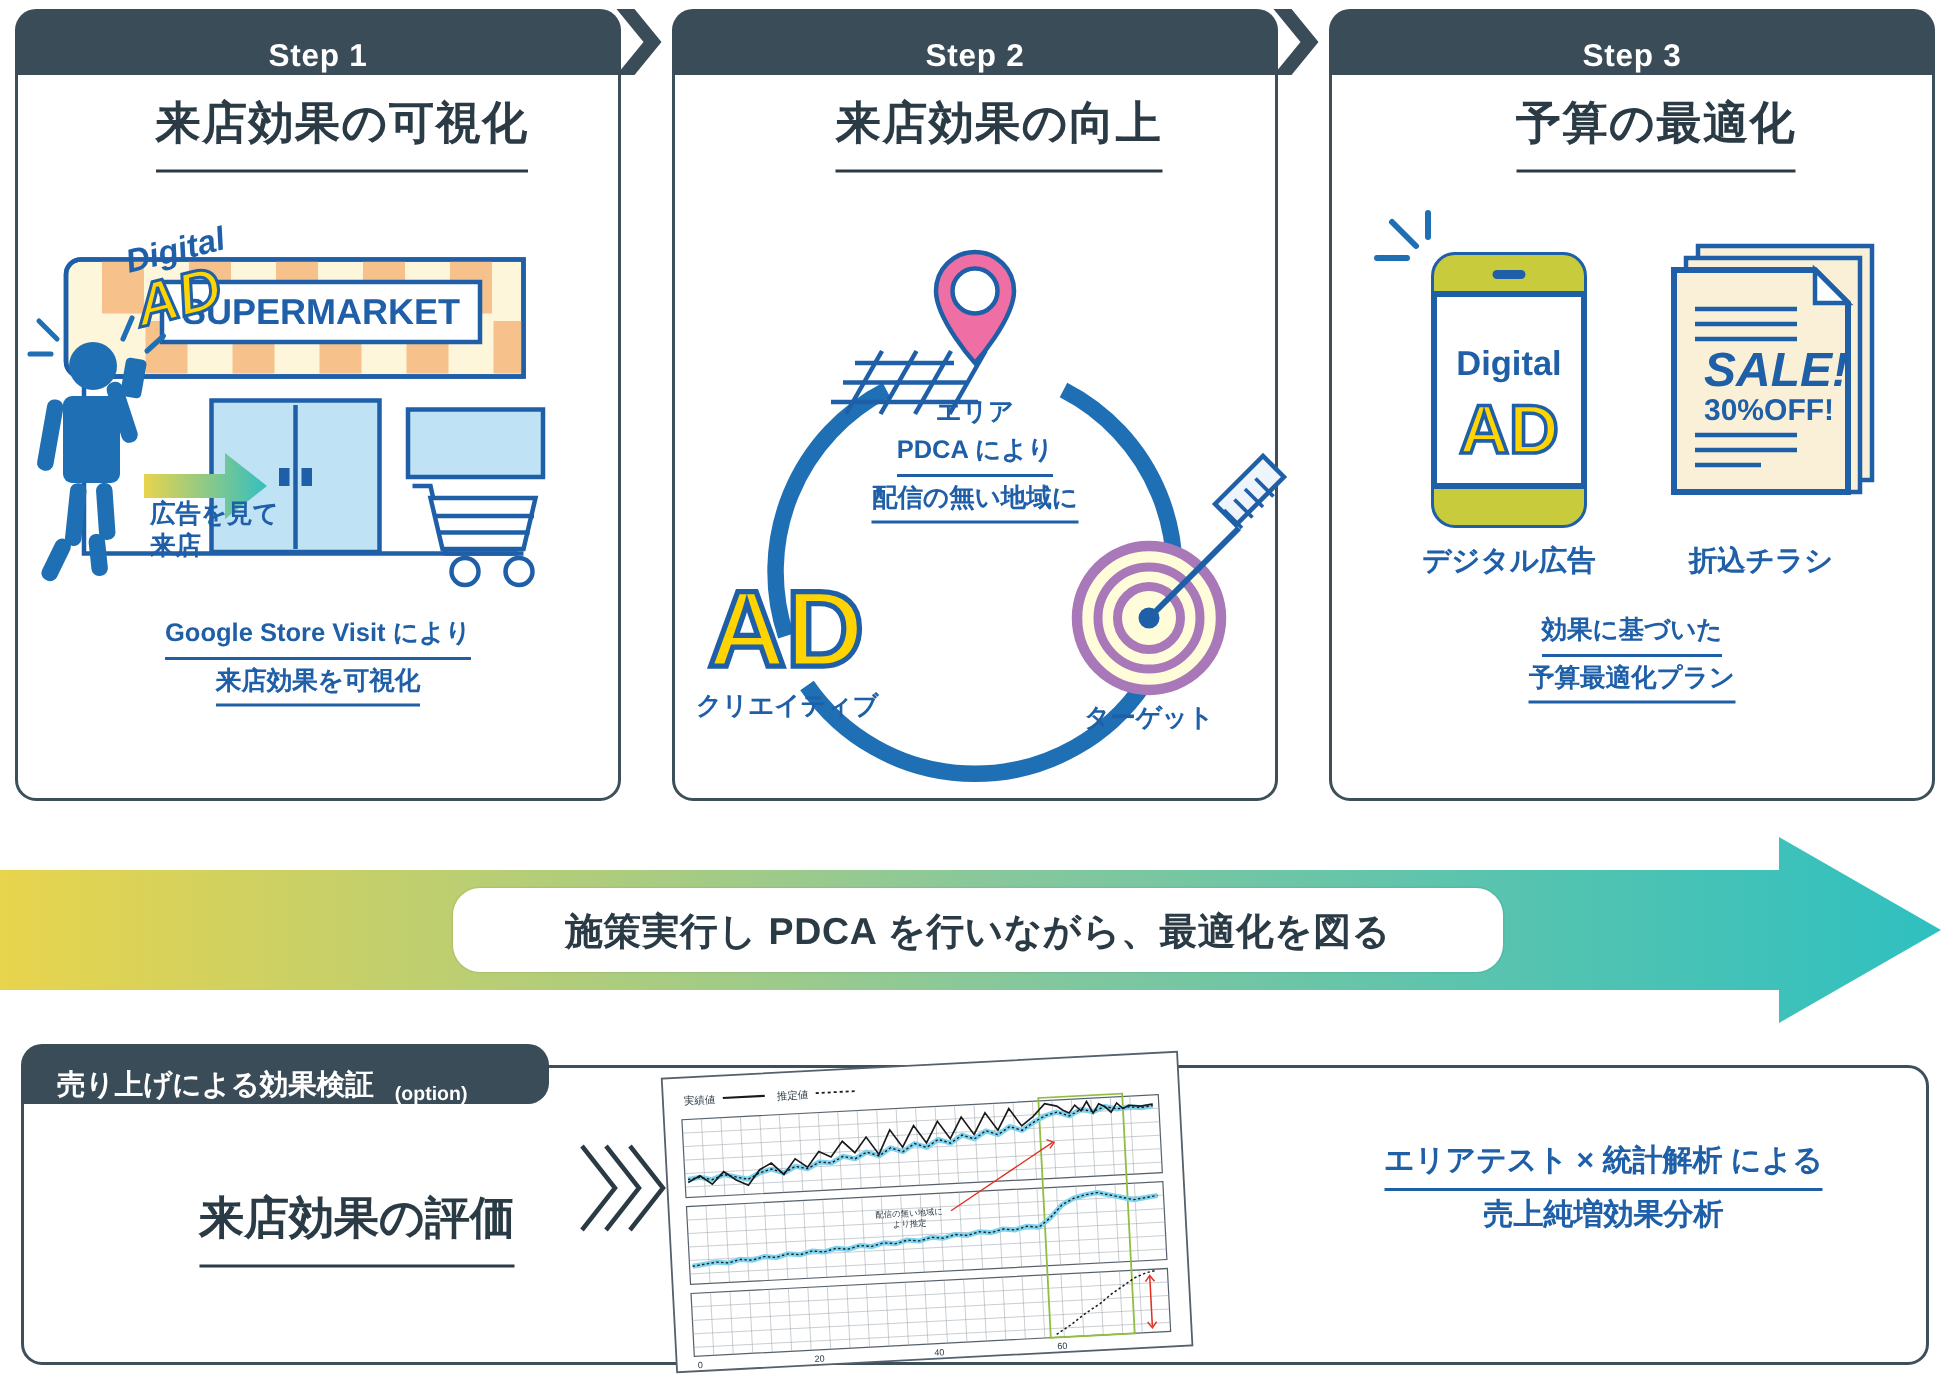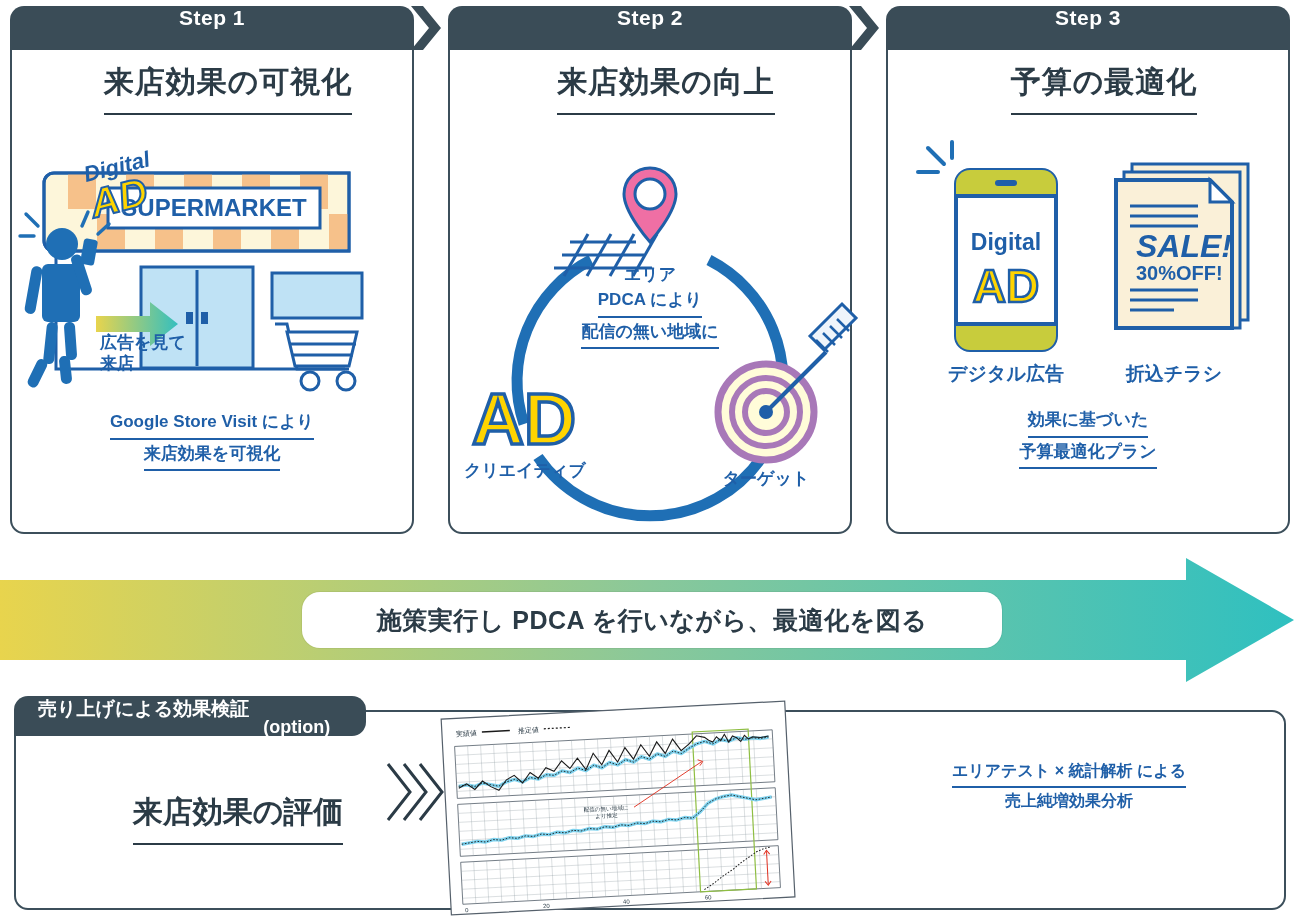--- a/index.html
+++ b/index.html
@@ -21,21 +21,21 @@
   .card.c3{left:886px;}
 
   .card-body{
     position:absolute;left:0;top:20px;width:404px;height:508px;
     border:2px solid #3c4f5b;border-radius:14px;background:#fff;
     box-sizing:border-box;
   }
   .card-head{
     position:absolute;left:0;top:0;width:404px;height:44px;
     background:#3a4c57;border-radius:14px 14px 0 0;
-    display:flex;align-items:flex-start;justify-content:center;
+    display:flex;align-items:flex-end;justify-content:center;
     color:#ffffff;font-weight:bold;font-size:21px;letter-spacing:.5px;
   }
   .chev{
     position:absolute;top:0;width:34px;height:44px;z-index:5;
   }
   .chev.v1{left:411px;}
   .chev.v2{left:849px;}
 
   .card-title{
     position:absolute;left:0;top:56px;width:404px;text-align:center;
@@ -73,33 +73,33 @@
 
   
   .opt{position:absolute;left:14px;top:696px;width:1272px;height:214px;}
   .opt-body{
     position:absolute;left:0;top:14px;width:1272px;height:200px;
     border:2px solid #3c4f5b;border-radius:14px;background:#fff;box-sizing:border-box;
   }
   .opt-head{
     position:absolute;left:0;top:0;width:352px;height:40px;
     background:#3a4c57;border-radius:14px 14px 14px 0;
-    display:flex;align-items:flex-start;color:#fff;
+    display:flex;align-items:flex-end;color:#fff;
     font-size:19px;font-weight:bold;padding-left:24px;box-sizing:border-box;
   }
-  .opt-head .sub{font-size:18px;font-weight:bold;margin-left:14px;margin-top:21px;}
+  .opt-head .sub{font-size:13px;font-weight:bold;margin-left:14px;margin-top:21px;}
   .opt-title{
     position:absolute;left:24px;top:96px;width:400px;text-align:center;
     font-size:30px;font-weight:bold;color:#2b3b46;
   }
   .opt-title span{display:inline-block;padding-bottom:10px;border-bottom:2px solid #2b3b46;}
   .opt-chart{position:absolute;left:424px;top:8px;width:360px;height:206px;}
   .opt-right{
     position:absolute;left:840px;top:62px;width:430px;text-align:center;
-    font-size:16px;font-weight:bold;color:#1f5fa8;line-height:1.62;
+    font-size:20px;font-weight:bold;color:#1f5fa8;line-height:1.62;
   }
   .opt-right .ul{display:inline-block;border-bottom:2.5px solid #1f5fa8;padding-bottom:2px;}
 
   svg{display:block;overflow:visible;}
 </style>
 </head>
 <body>
 
 <div class="stage">
 

